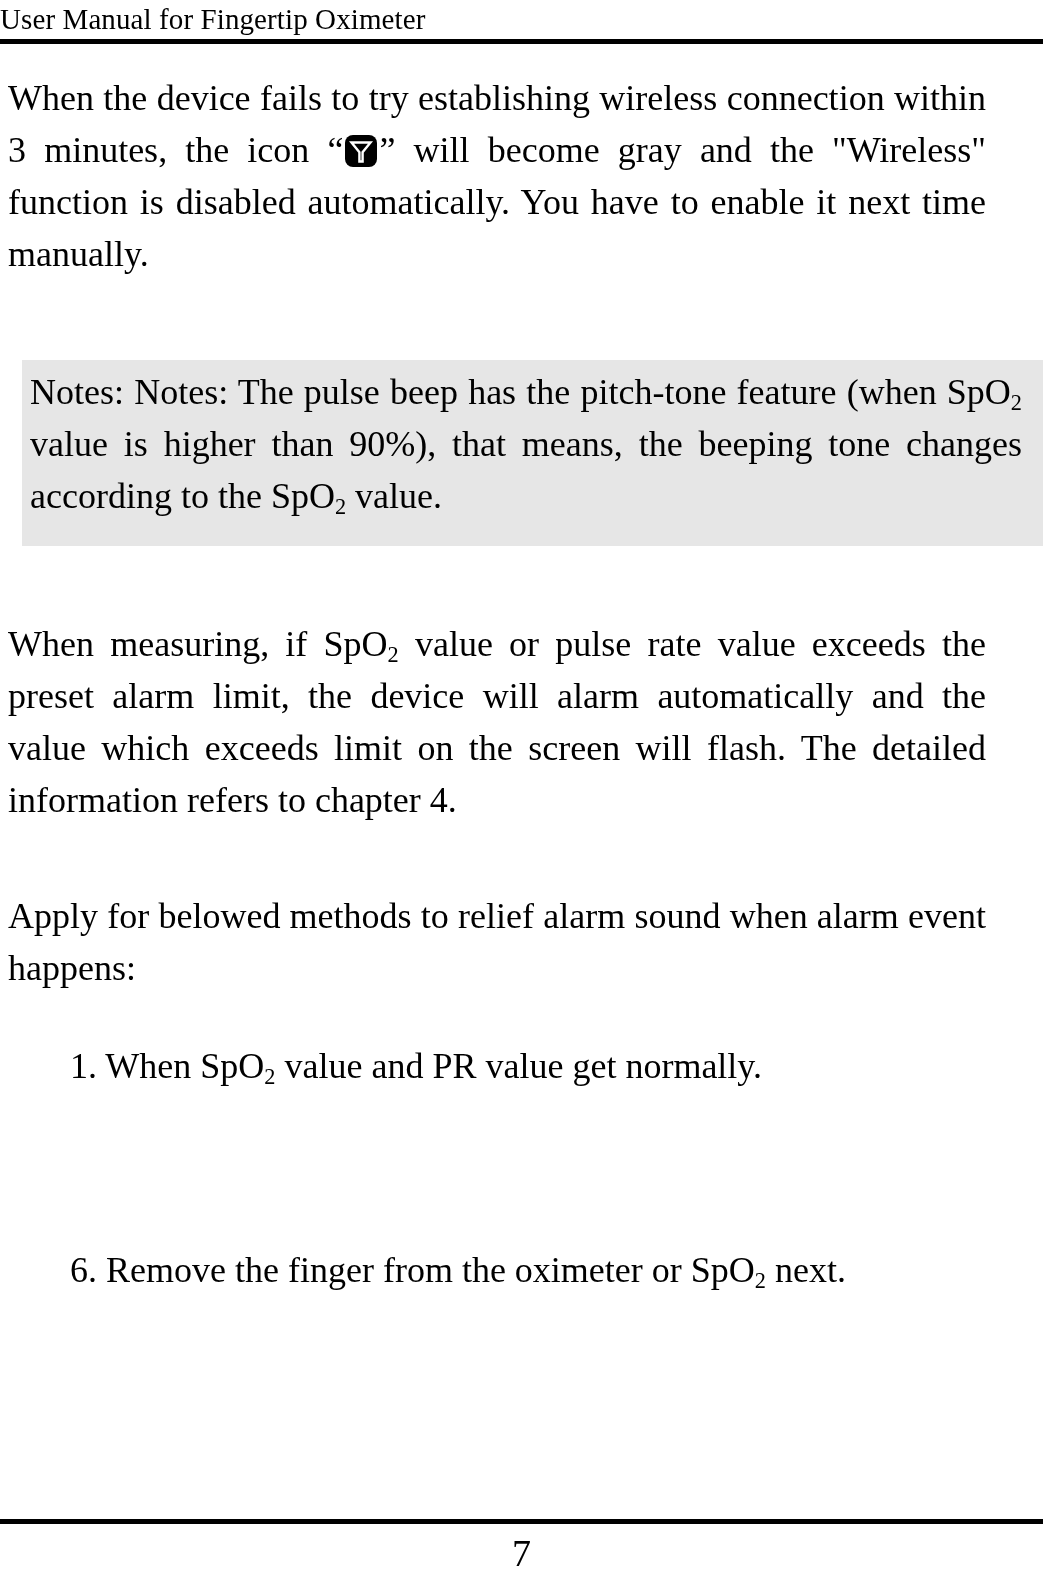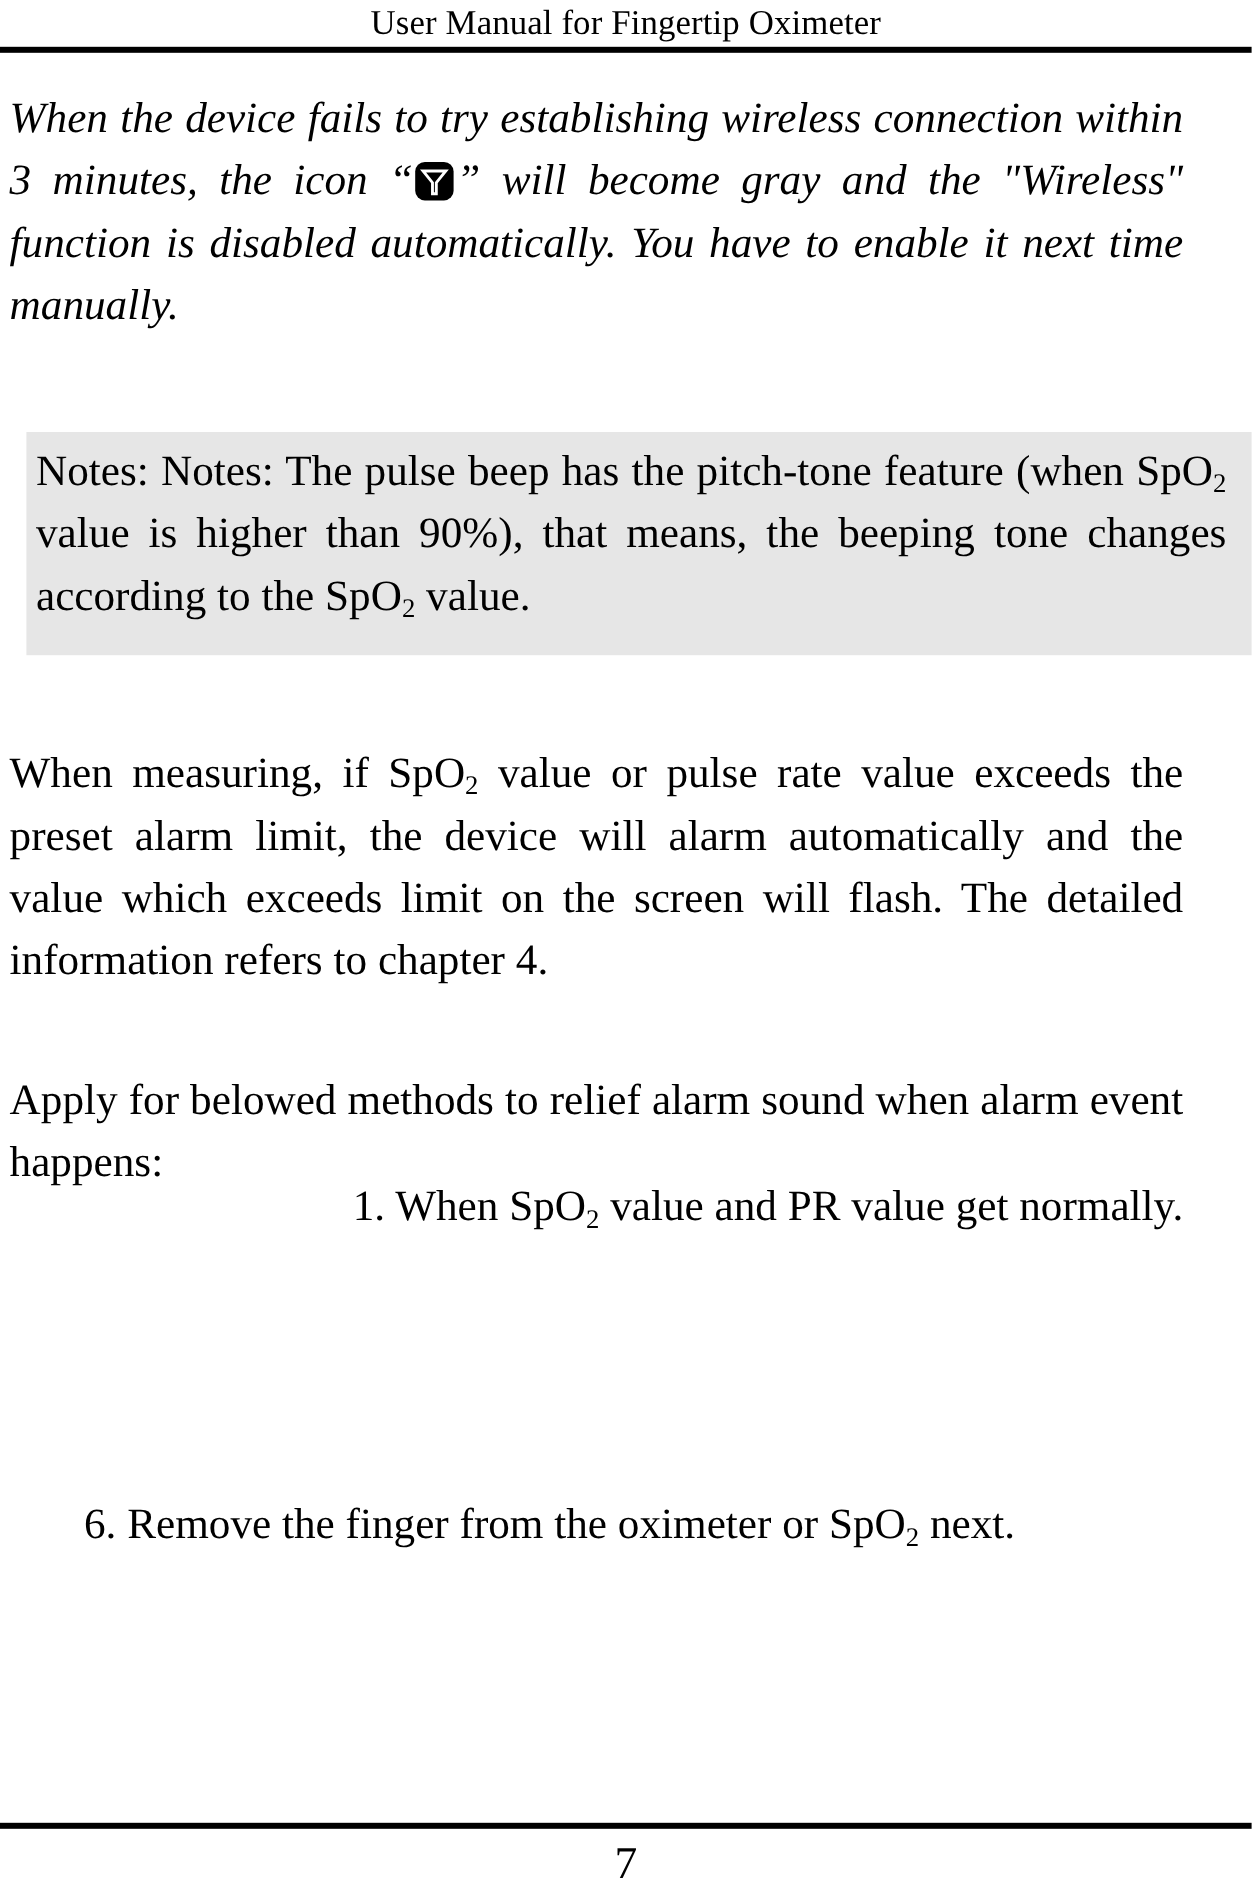--- a/index.html
+++ b/index.html
@@ -23,21 +23,20 @@
     height: 1584px;
   }
 
   
   .header {
     position: absolute;
     left: 0;
     top: 0;
     width: 1043px;
     height: 39px;
-    text-align: center;
   }
   .header-title {
     display: block;
     font-size: 29px;
     line-height: 38px;
     font-weight: normal;
     letter-spacing: 0.1px;
     white-space: nowrap;
   }
   .header-rule {
@@ -60,21 +59,21 @@
   p.body {
     margin: 0;
     font-size: 36px;
     line-height: 52px;
     text-align: justify;
     text-justify: inter-word;
     -webkit-hyphens: none;
     hyphens: none;
   }
 
-  .para-1 { margin-bottom: 0; font-style: italic; }
+  .para-1 { margin-bottom: 0; }
 
   
   .notes-box {
     position: absolute;
     left: 22px;
     top: 360px;
     width: 1021px;
     box-sizing: border-box;
     background: #e6e6e6;
     padding: 6px 21px 24px 8px;
@@ -120,21 +119,21 @@
     position: absolute;
     left: 8px;
     width: 978px;
     margin: 0;
     font-size: 36px;
     line-height: 52px;
     text-indent: 62px;
     text-align: justify;
     text-justify: inter-word;
   }
-  .item-1 { top: 979px; text-align: right; }
+  .item-1 { top: 1040px; text-align: left; }
   .item-2 { top: 1076px; }
   .item-3 { top: 1244px; }
 
   
   sub {
     font-size: 0.62em;
     vertical-align: baseline;
     position: relative;
     top: 0.28em;
     line-height: 0;

